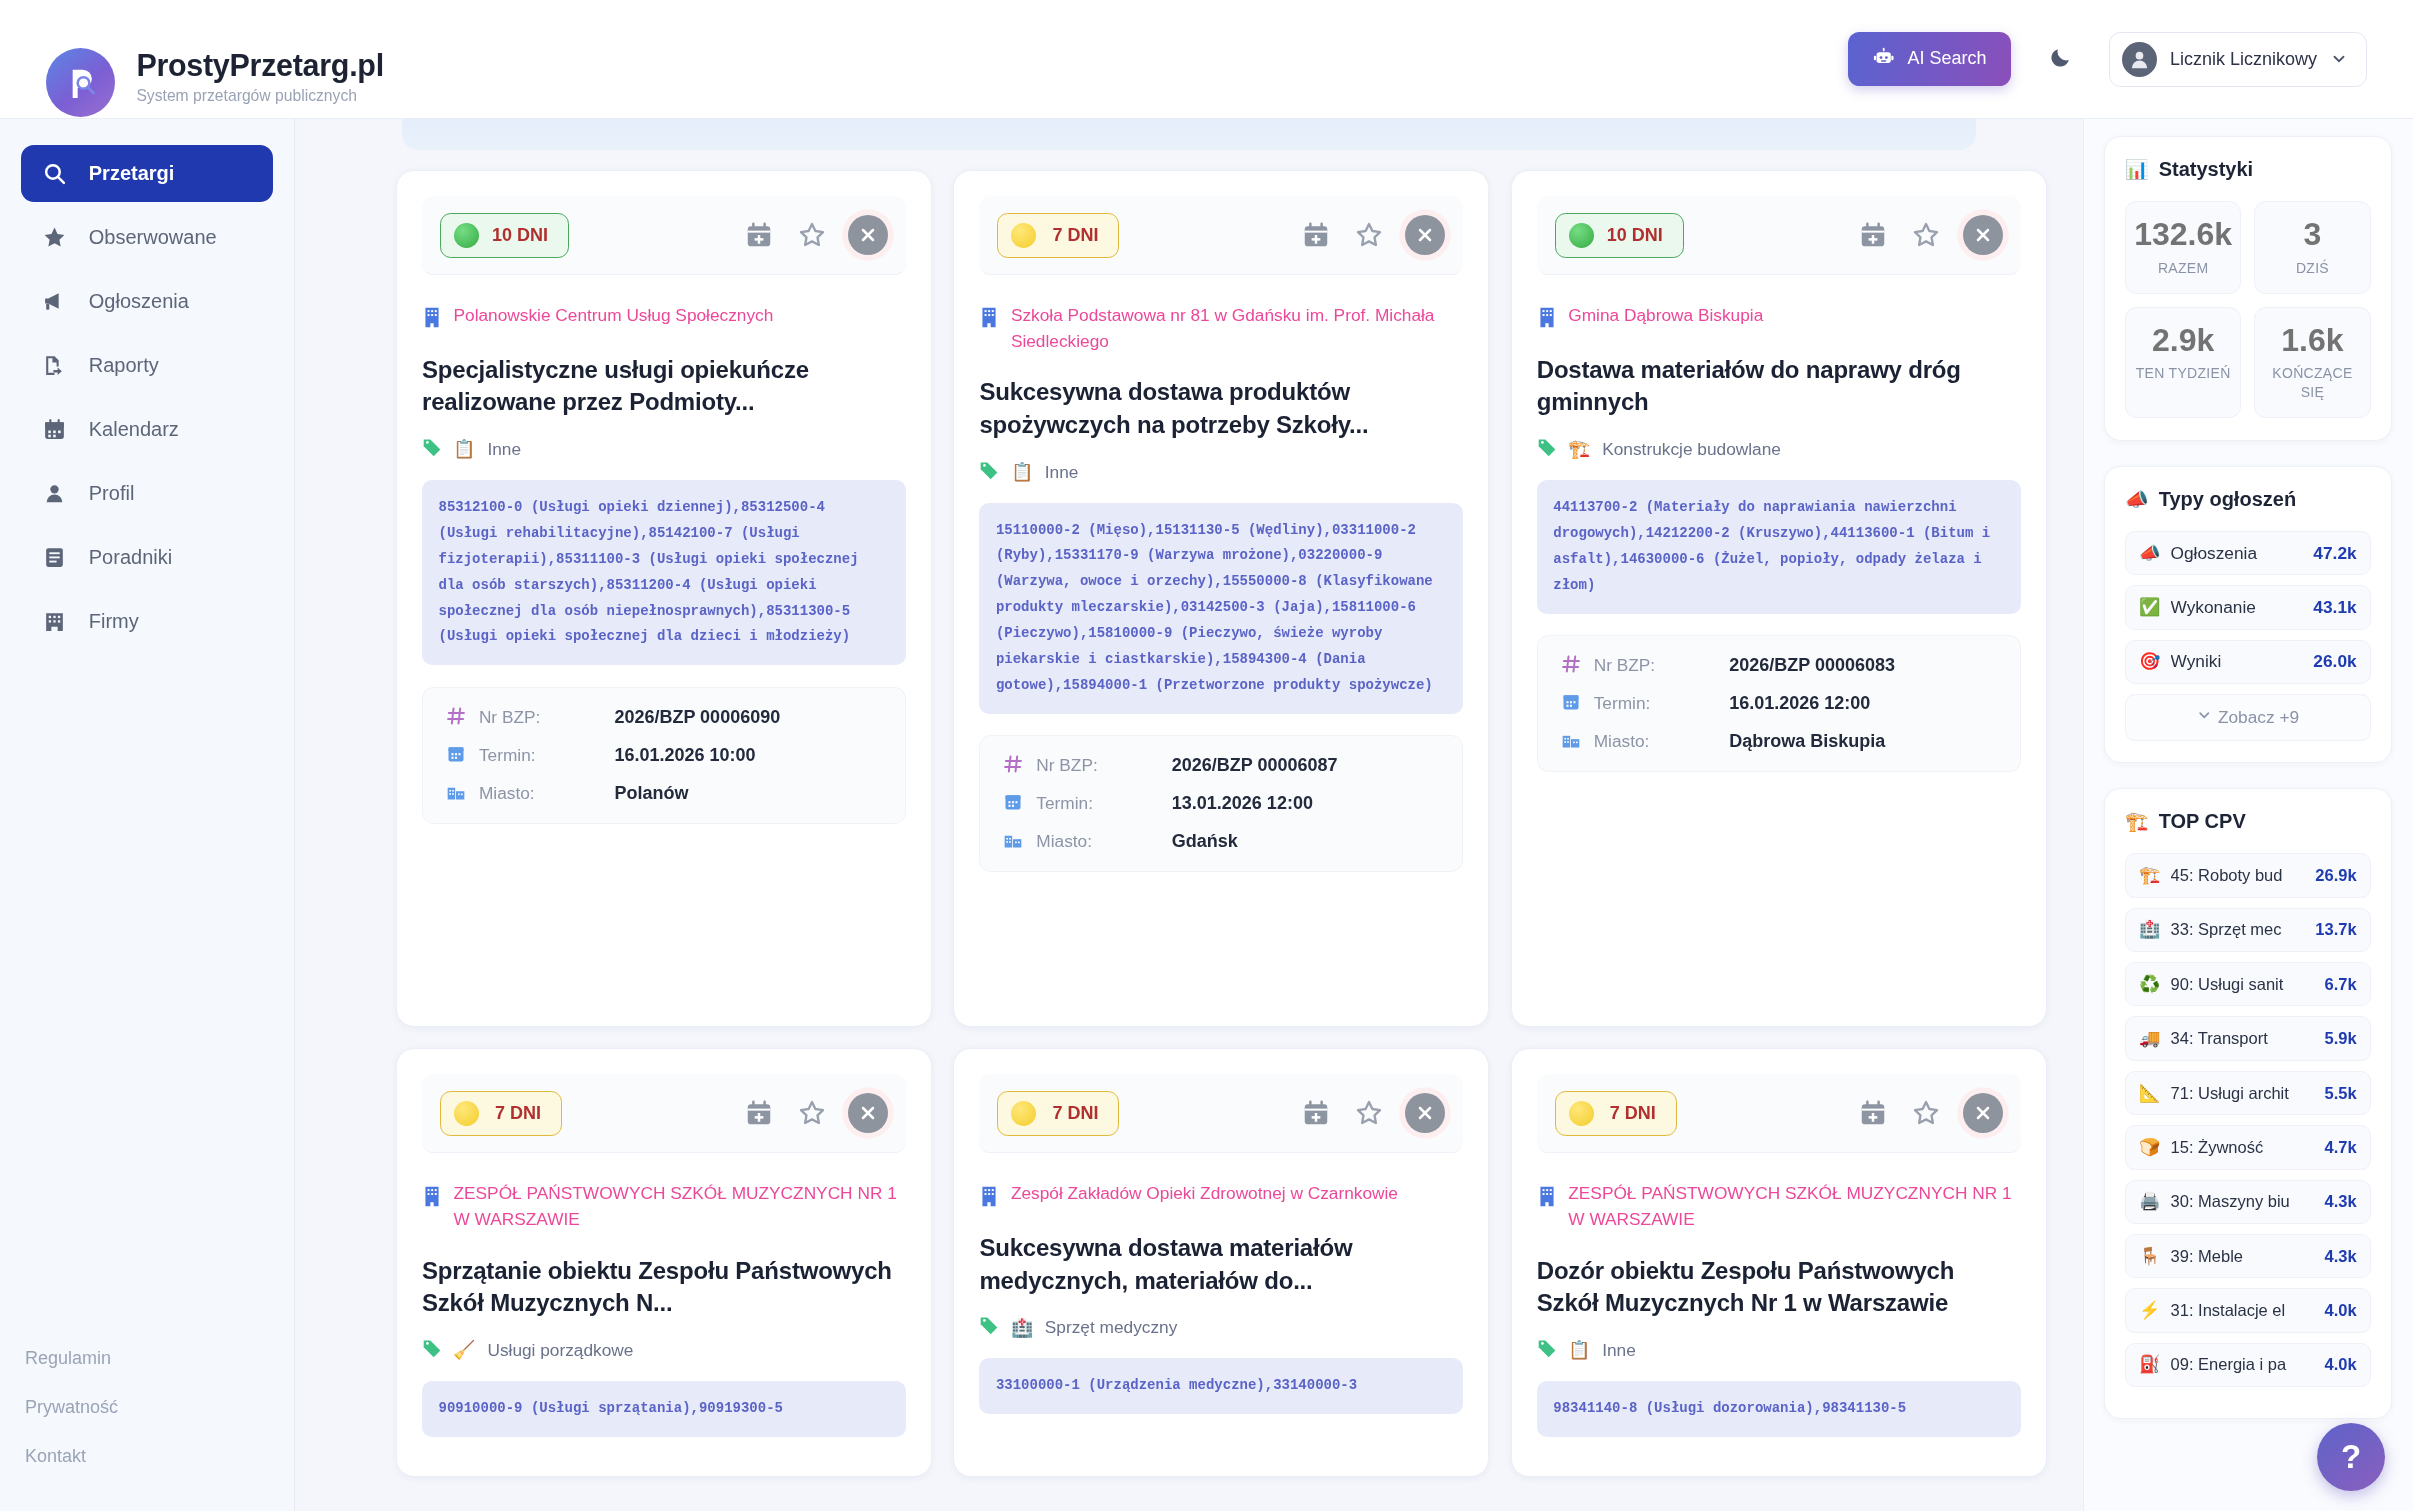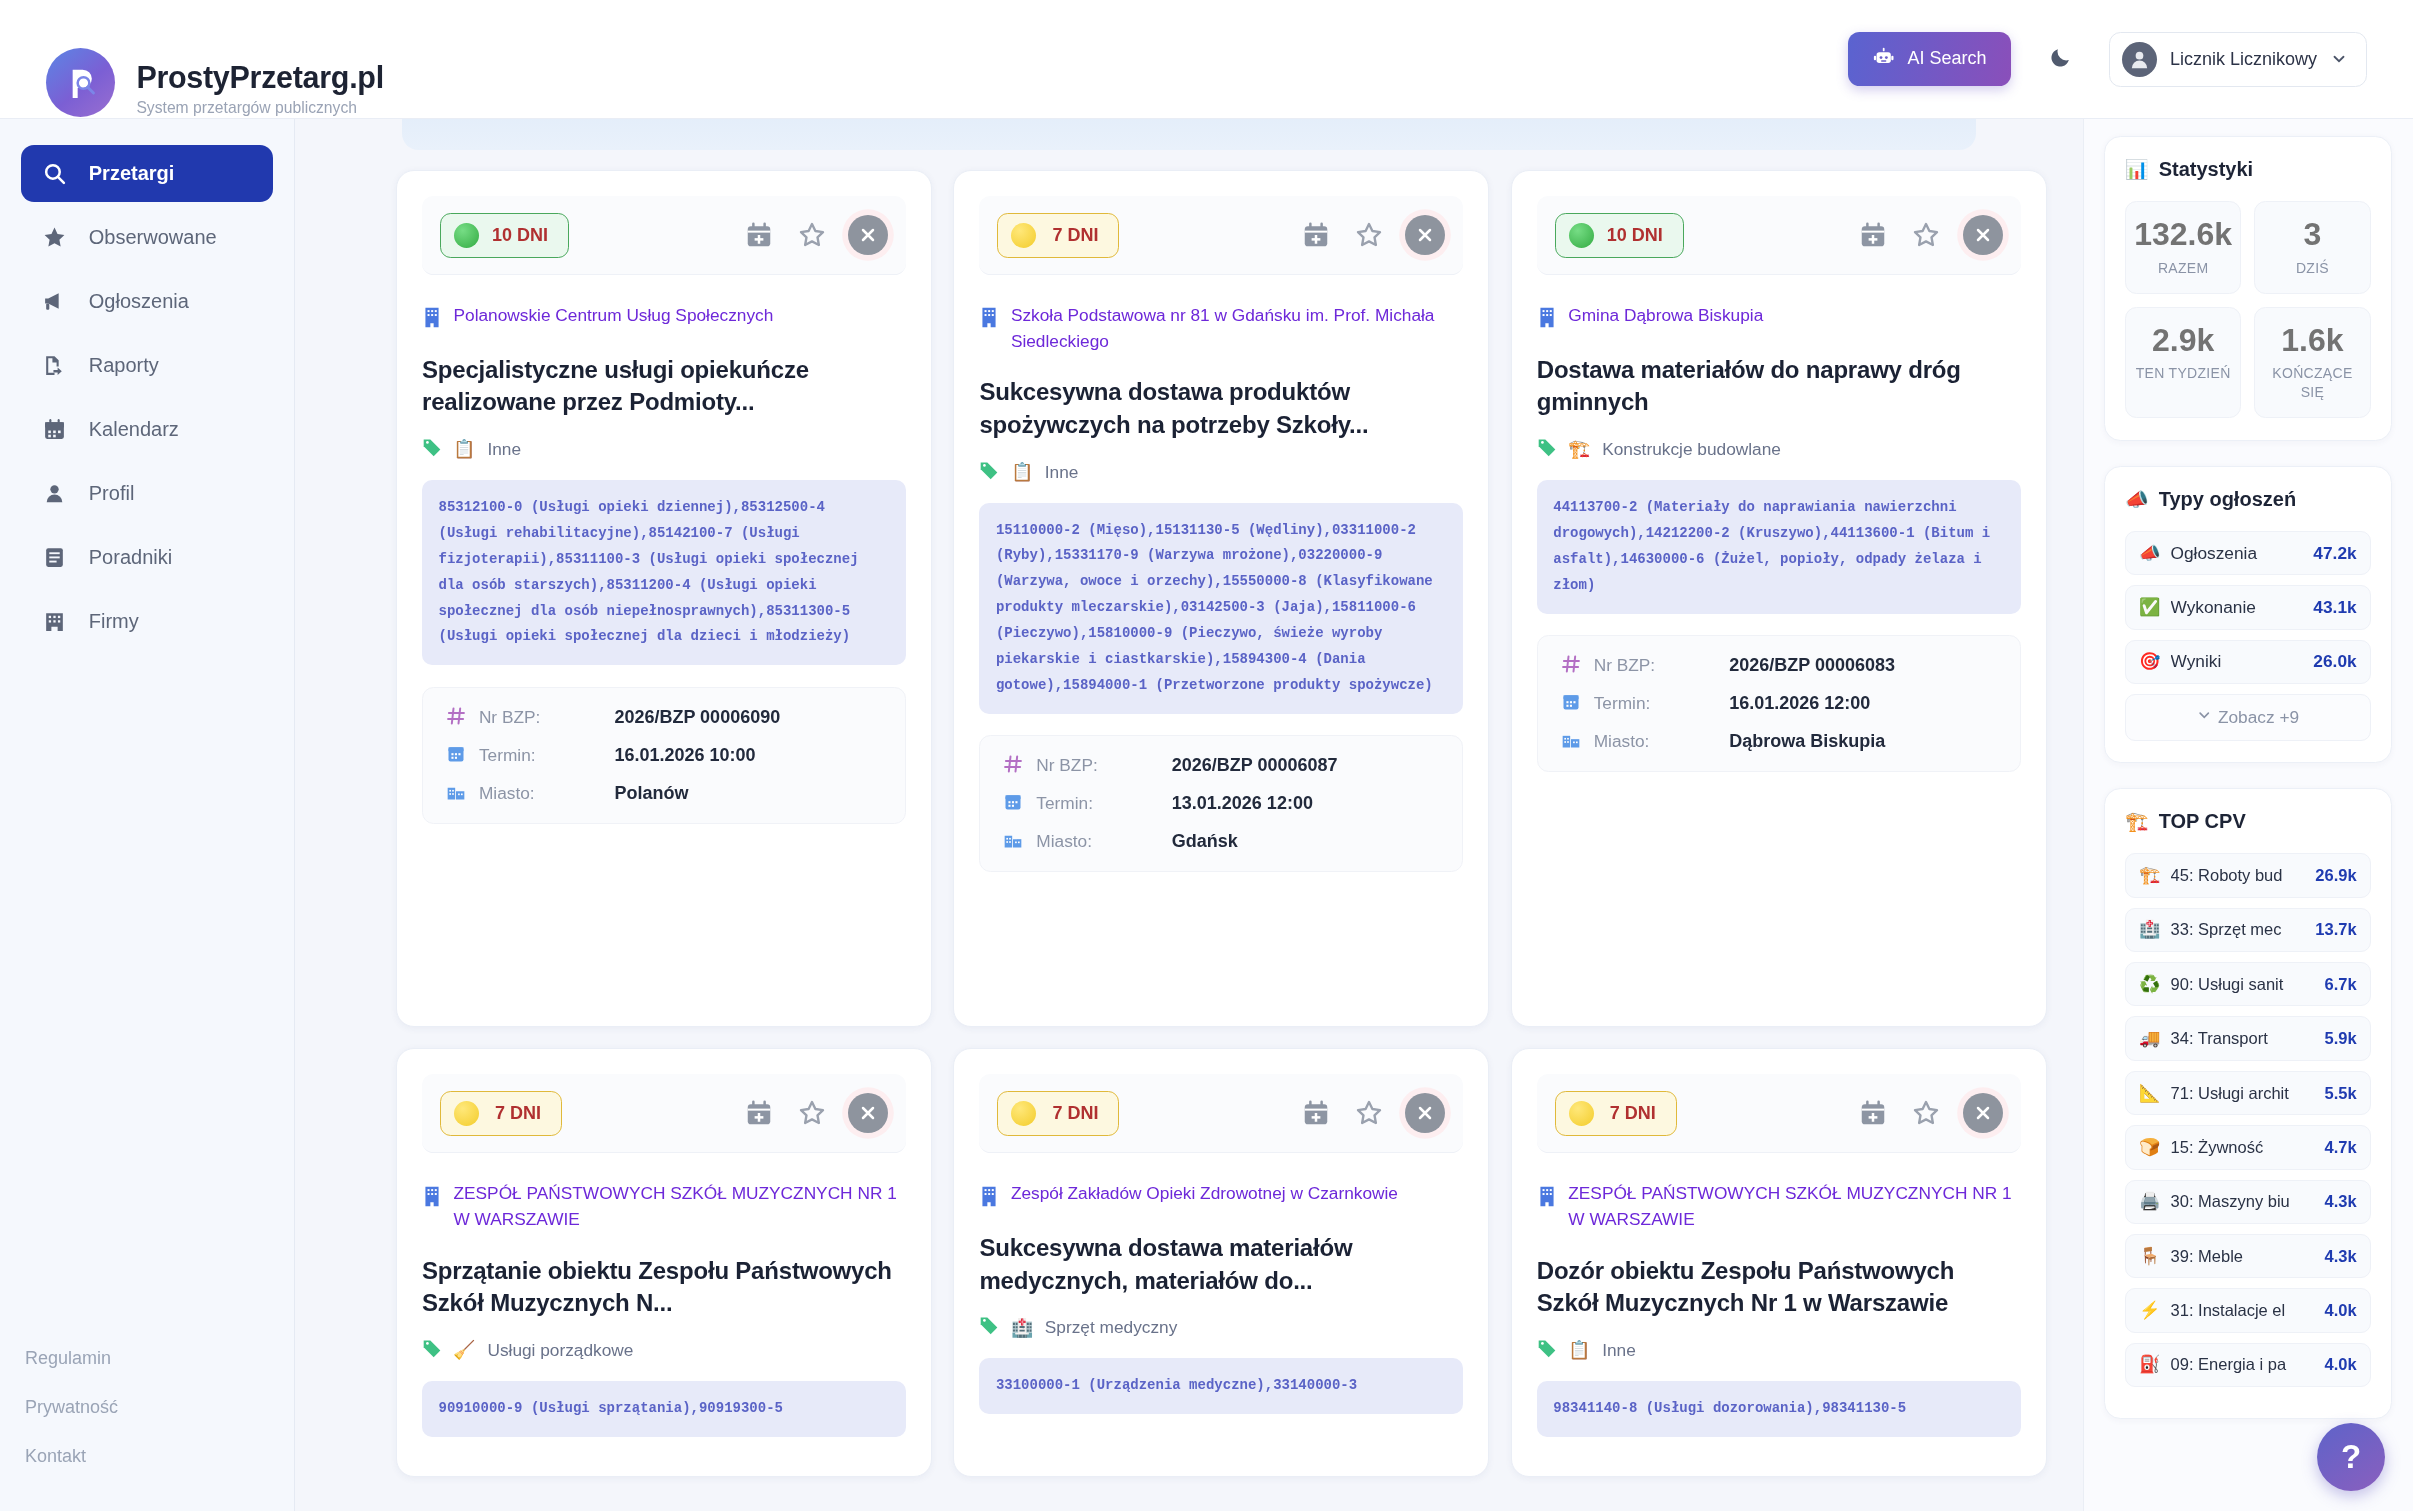--- a/index.html
+++ b/index.html
@@ -12,21 +12,21 @@
 
   
   .topbar {
     position: absolute; top: 0; left: 0; width: 2413px; height: 119px;
     background: #ffffff;
     border-bottom: 0.8px solid #e9edf5;
     display: flex; align-items: center;
     padding: 0 46px 0 46px;
     z-index: 30;
   }
-  .brand { display: flex; align-items: flex-end; gap: 21.4px; margin-top: 47px; }
+  .brand { display: flex; align-items: flex-start; gap: 21.4px; margin-top: 47px; }
   .logo {
     width: 69px; height: 69px; border-radius: 50%;
     background: linear-gradient(140deg, #5b86e5 0%, #7b5fd4 55%, #9a6fd0 100%);
     display: flex; align-items: center; justify-content: center;
     flex: none;
   }
   .logo svg { width: 40px; height: 40px; }
   .brand-text { display: flex; flex-direction: column; gap: 4.1px; }
   .brand-title { font-size: 30.5px; font-weight: 700; color: #1d2333; letter-spacing: -0.3px; }
   .brand-sub { font-size: 15.7px; color: #9aa3b5; }
@@ -130,21 +130,21 @@
     background: #8e949e; display: flex; align-items: center; justify-content: center;
     box-shadow: 0 0 0 5.8px #fdeef0; cursor: pointer;
   }
   .close-btn svg { width: 20px; height: 20px; }
 
   .card-body { padding: 28px 25px 0 25px; display: flex; flex-direction: column; }
 
   .org { display: flex; gap: 11.5px; align-items: flex-start; }
   .org-ico { flex: none; margin-top: 3.3px; }
   .org-ico svg { width: 20px; height: 23px; }
-  .org-name { font-size: 17.3px; color: #6d28d9; line-height: 1.5; }
+  .org-name { font-size: 17.3px; color: #ec4899; line-height: 1.5; }
 
   .card-title {
     margin-top: 21.4px; font-size: 24px; font-weight: 700;
     color: #1b2234; line-height: 1.36; letter-spacing: -0.2px;
   }
 
   .cat { margin-top: 18px; display: flex; align-items: center; gap: 11.5px; font-size: 17.3px; color: #69728a; }
   .cat-tag svg { width: 20px; height: 20px; }
   .cat-emoji { font-size: 18px; }
 

